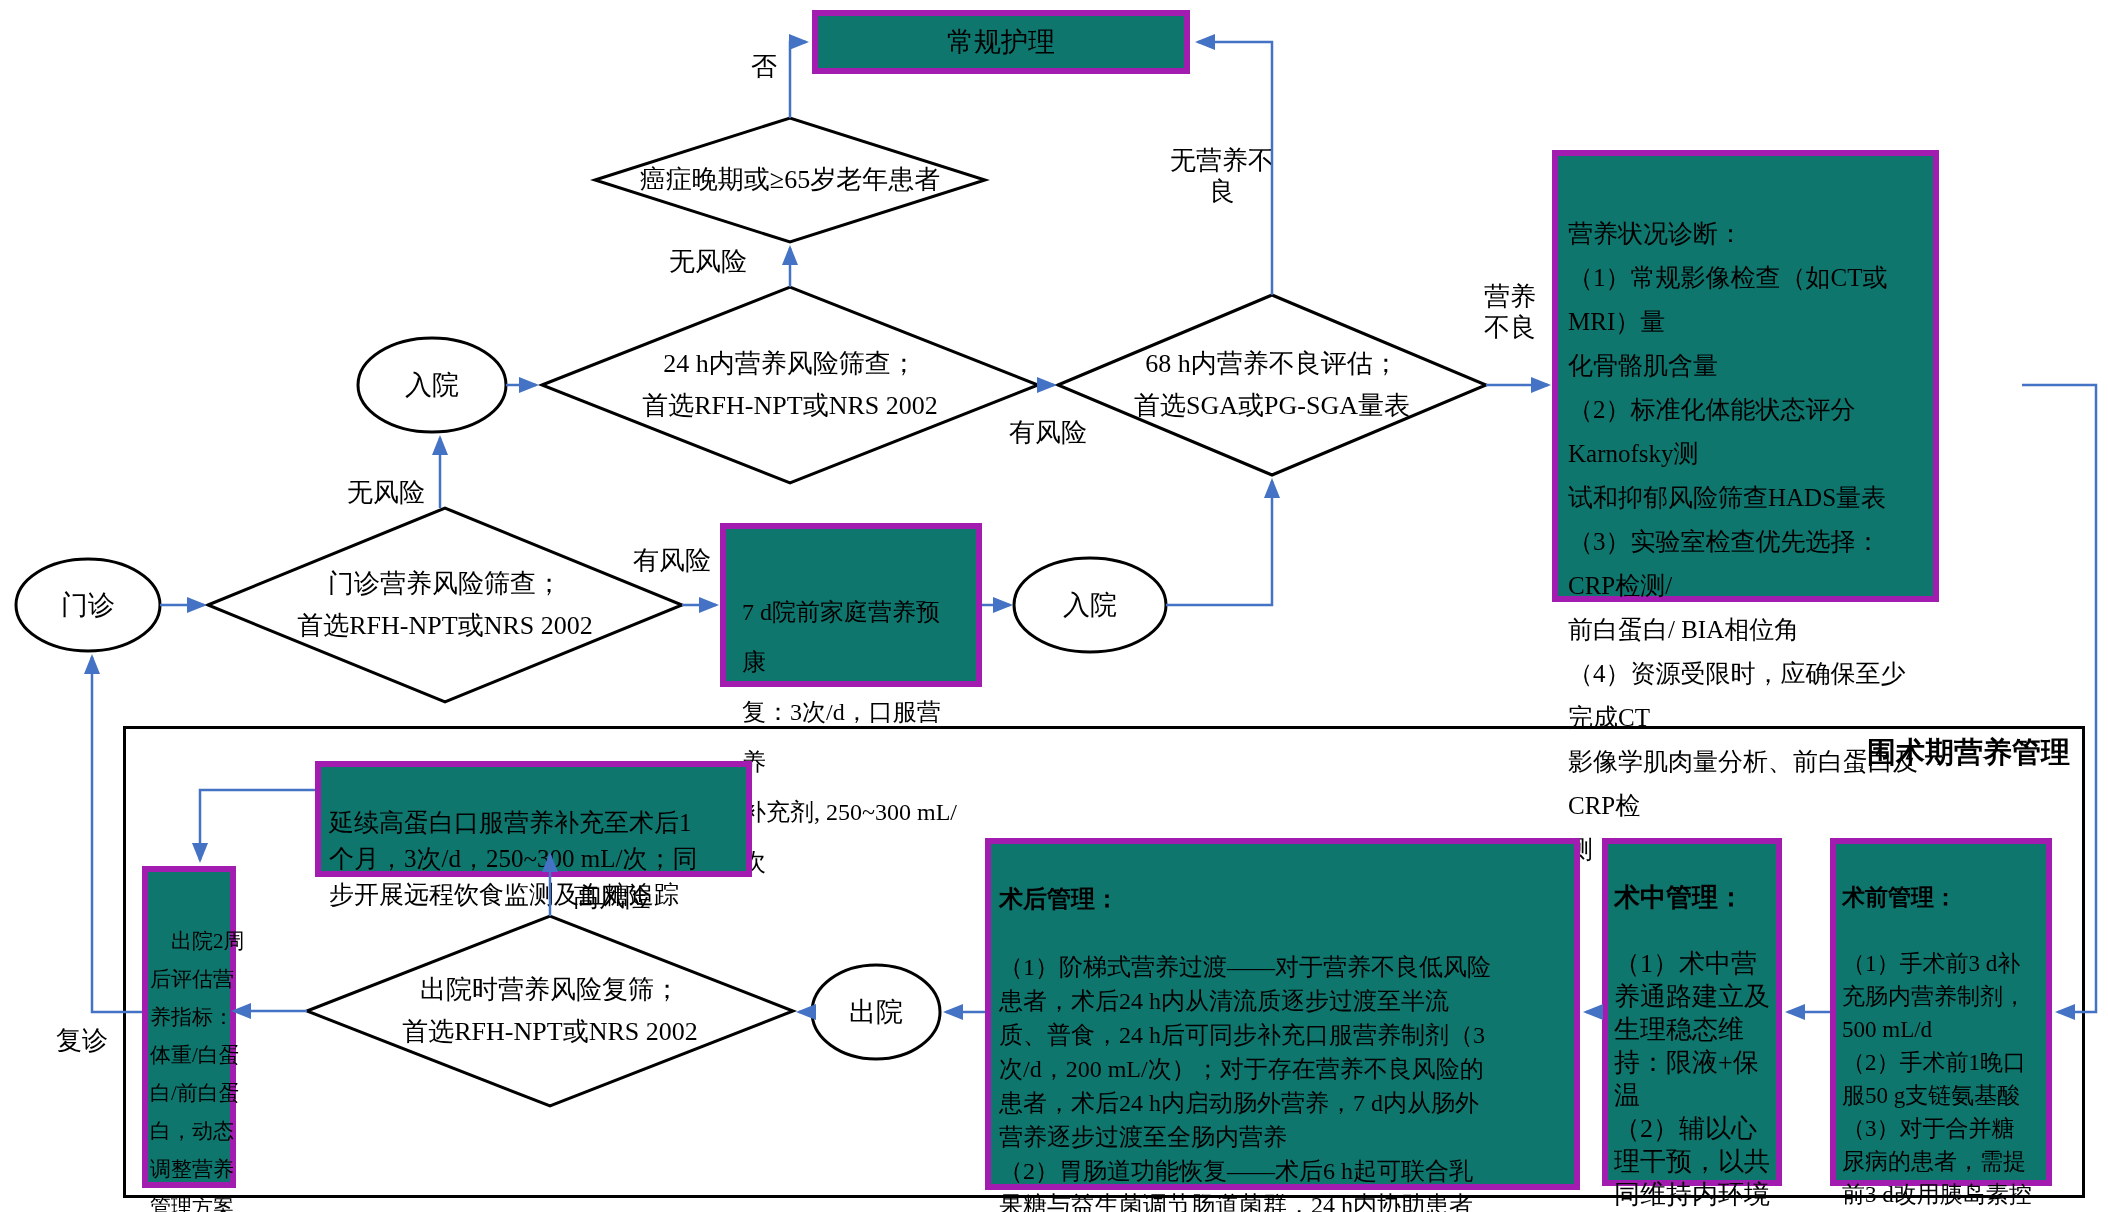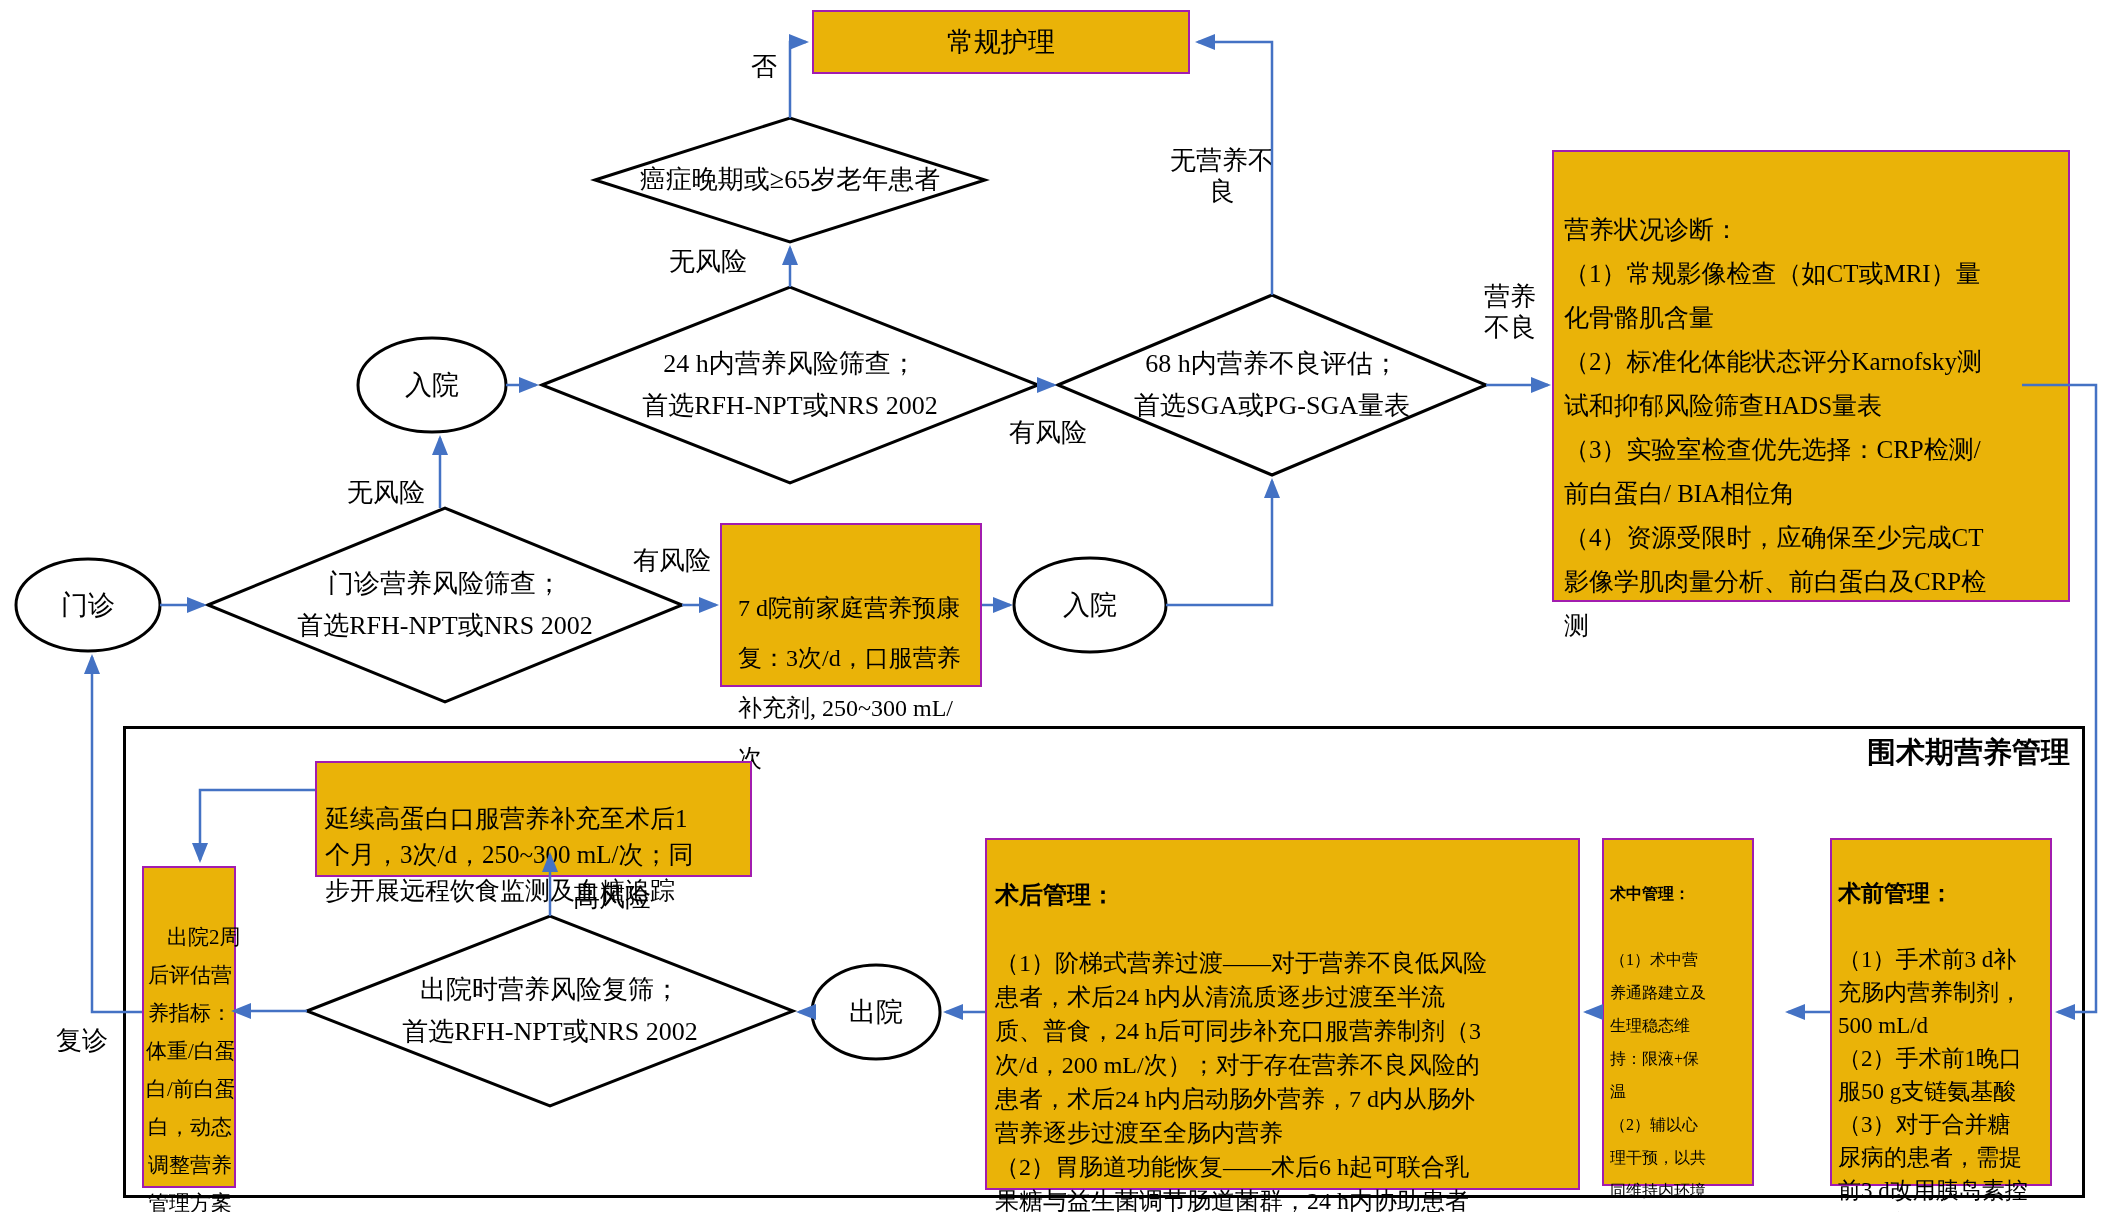--- a/index.html
+++ b/index.html
@@ -1,37 +1,37 @@
 <!DOCTYPE html>
 <html><head>
 <meta charset="utf-8">
 <style>
   html,body{margin:0;padding:0;background:#fff;}
   body{font-family:"Liberation Serif","DejaVu Serif",serif;color:#000;}
   #stage{position:relative;width:2108px;height:1212px;background:#fff;overflow:hidden;}
   svg.layer{position:absolute;left:0;top:0;pointer-events:none;}
   #shapes{z-index:1;}
   #connectors{z-index:3;}
-  .box{position:absolute;border:2px solid #a21caf;background:#eab308;box-sizing:border-box;z-index:2;
+  .box{position:absolute;border:6px solid #a21caf;background:#0f766e;box-sizing:border-box;z-index:2;
        font-size:25px;line-height:42px;white-space:pre-line;padding:6px 10px;}
   .flex-center{display:flex;align-items:center;justify-content:center;text-align:center;}
   .node-label{position:absolute;transform:translate(-50%,-50%);text-align:center;
               white-space:pre-line;z-index:2;font-size:26px;line-height:42px;}
   .edge-label{position:absolute;transform:translate(-50%,-50%);text-align:center;
               white-space:pre-line;z-index:2;font-size:26px;line-height:31px;}
   .box-title{font-weight:bold;}
   .bigbox{position:absolute;border:3px solid #000;background:transparent;box-sizing:border-box;z-index:2;}
   .bigbox-label{position:absolute;top:4px;right:12px;font-weight:bold;font-size:29px;}
   #box-routine{left:812px;top:10px;width:378px;height:64px;font-size:27px;}
-  #box-diagnosis{left:1552px;top:150px;width:518px;height:452px;line-height:44px;padding:12px 10px;font-family:Liberation Serif, serif;}
+  #box-diagnosis{left:1552px;top:150px;width:387px;height:452px;line-height:44px;padding:12px 10px;font-family:Liberation Serif, serif;}
   #box-prehab{left:720px;top:523px;width:262px;height:164px;font-size:24px;line-height:50px;padding:8px 16px;}
   #box-continue{left:315px;top:733px;width:437px;height:116px;line-height:36px;padding:2px 8px;margin-top:28px;}
   #box-followup{left:142px;top:866px;width:94px;height:322px;font-size:21px;line-height:38px;padding:12px 2px;white-space:pre;text-align:right;}
   #box-preop{left:1830px;top:838px;width:222px;height:348px;font-size:23px;line-height:33px;padding:4px 6px;}
-  #box-intraop{left:1602px;top:838px;width:152px;height:348px;font-size:16px;line-height:33px;padding:4px 6px;}
+  #box-intraop{left:1602px;top:838px;width:180px;height:348px;font-size:26px;line-height:33px;padding:4px 6px;}
   #box-postop{left:985px;top:838px;width:595px;height:352px;font-size:24px;line-height:34px;padding:4px 8px;}
   #bigbox{left:123px;top:726px;width:1962px;height:472px;}
 </style>
 </head>
 <body>
 
 <div id="stage">
 
   <svg id="shapes" class="layer" width="2108" height="1212">
     <polygon points="595,180 790,118 985,180 790,242" fill="#fff" stroke="#000" stroke-width="3"></polygon>

